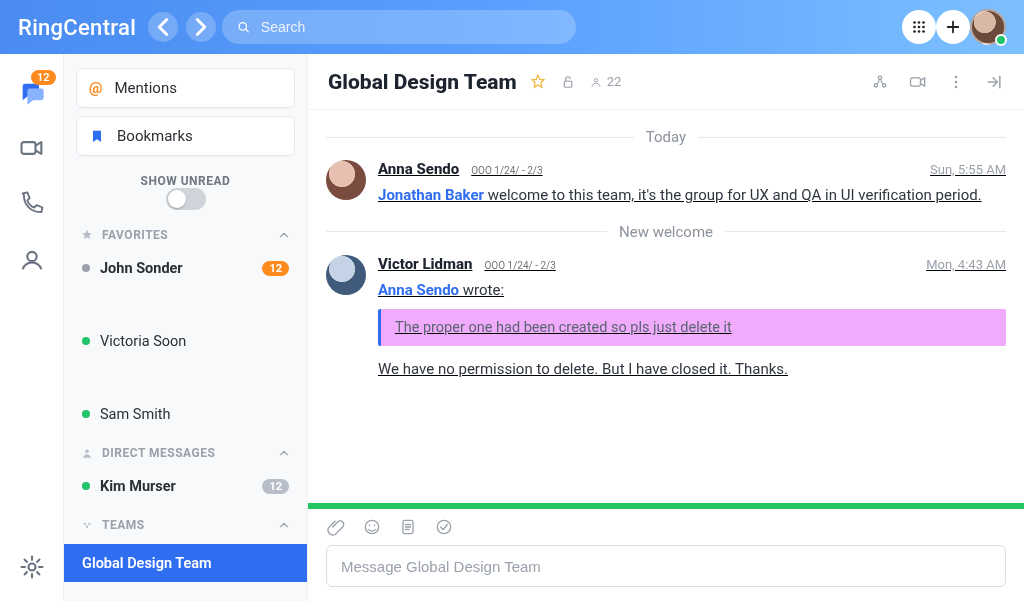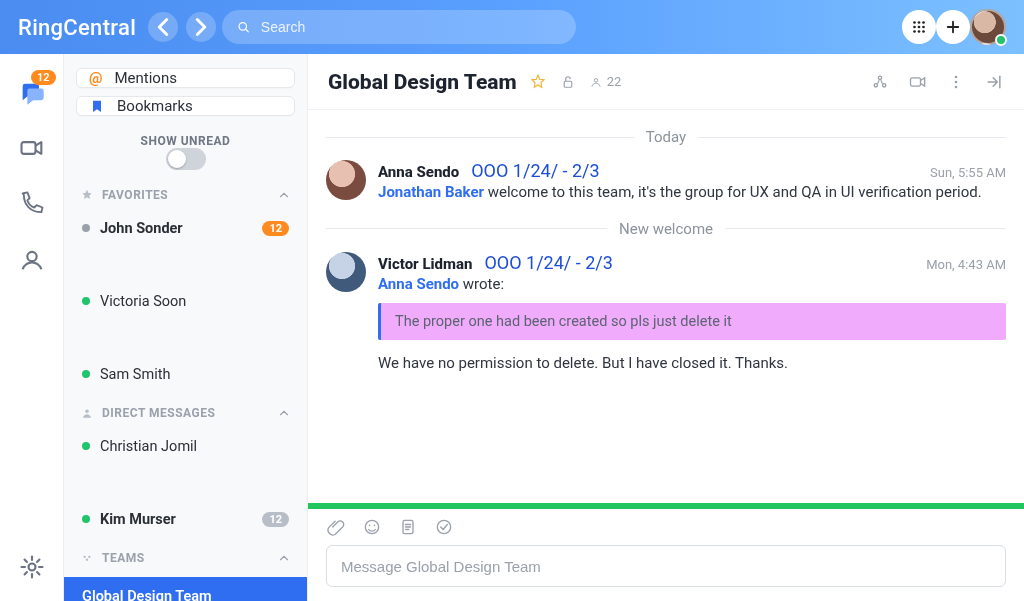--- a/index.html
+++ b/index.html
@@ -54,26 +54,26 @@
   .member-count { display:flex; align-items:center; gap:4px; color:#9aa1ab; font-size:13px; }
   .hdr-actions { margin-left:auto; display:flex; align-items:center; gap:18px; color:#9aa1ab; }
   .hdr-actions .act { width:20px; height:20px; display:flex; align-items:center; justify-content:center; cursor:pointer; }
   .messages { flex:1; overflow:auto; padding:8px 18px 4px 18px; }
   .divider { display:flex; align-items:center; gap:12px; margin:10px 0 14px; color:#8d939c; font-size:15px; }
   .divider::before, .divider::after { content:""; flex:1; height:1px; background:#e7e9ee; }
   .msg { display:flex; gap:12px; margin-bottom:16px; }
   .msg .av { width:40px; height:40px; border-radius:50%; background:#cfd6df; flex:0 0 40px; }
   .av.red { background: radial-gradient(circle at 40% 35%, #e7c0b1 0 36%, #7a4c3f 38% 100%); }
   .av.blue { background: radial-gradient(circle at 40% 35%, #c6d3e6 0 36%, #3f5a7a 38% 100%); }
-  .msg .body { flex:1; min-width:0; }
+  .msg .body { flex:1; min-width:0;text-decoration:underline; }
   .msg .meta { display:flex; align-items:baseline; gap:12px; }
   .msg .author { font-weight:800; color:#1d2430; font-size:15px; }
-  .msg .status { color:#1d4ed8; font-size:18px; }
+  .msg .status { color:#737373; font-size:10px; }
   .msg .time { margin-left:auto; color:#9aa1ab; font-size:13px; }
-  .msg .text { margin-top:0; font-size:15px; color:#2f3640; line-height:1.5; }
+  .msg .text { margin-top:6px; font-size:15px; color:#2f3640; line-height:1.5; }
   .mention { color:#2f6df1; font-weight:700; }
   .quote { margin-top:8px; border-left:3px solid #2f6df1; background:#f0abfc; padding:10px 14px; color:#5b6470; font-size:14.5px; border-radius:2px; }
   .composer { border-top:6px solid #22c55e; padding:8px 18px 14px 18px; }
   .comp-icons { display:flex; gap:16px; color:#9aa1ab; margin-bottom:8px; }
   .comp-icons .ci { width:20px; height:20px; display:flex; align-items:center; justify-content:center; cursor:pointer; }
   .comp-input { width:100%; height:42px; border:1px solid #d9dde4; border-radius:6px; padding:0 14px; font-size:15px; outline:none; color:#2f3640; }
   .comp-input::placeholder { color:#9aa1ab; }
   svg { width:100%; height:100%; display:block; }
 </style>
 </head>
@@ -218,24 +218,20 @@
               <circle cx="12" cy="9" r="3" fill="#b7bec8"></circle>
               <path d="M5 20c1-4 4-6 7-6s6 2 7 6" fill="#b7bec8"></path>
             </svg>
             <span>DIRECT MESSAGES</span>
           </span>
         <svg viewBox="0 0 24 24" style="width:14px;height:14px">
             <path d="M6 15l6-6 6 6" stroke="#9aa1ab" stroke-width="2" fill="none" stroke-linecap="round"></path>
           </svg>
       </div>
       <div class="list">
-        <div class="row">
-            <span class="dot green"></span>
-            <span class="name">Christian Jomil</span>
-          </div>
         <div class="row bold">
             <span class="dot green"></span>
             <span class="name">Kim Murser</span>
             <span class="pill gray">12</span>
           </div>
       </div>
 
       <div class="section-hdr">
         <span class="left">
             <svg viewBox="0 0 24 24" style="width:14px;height:14px">

